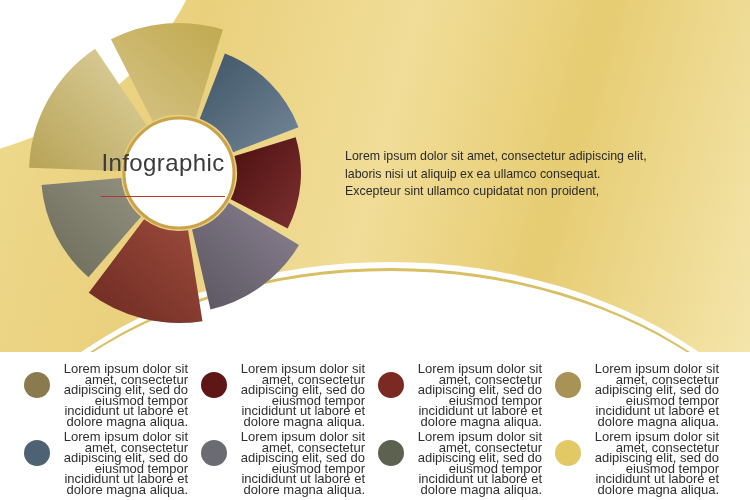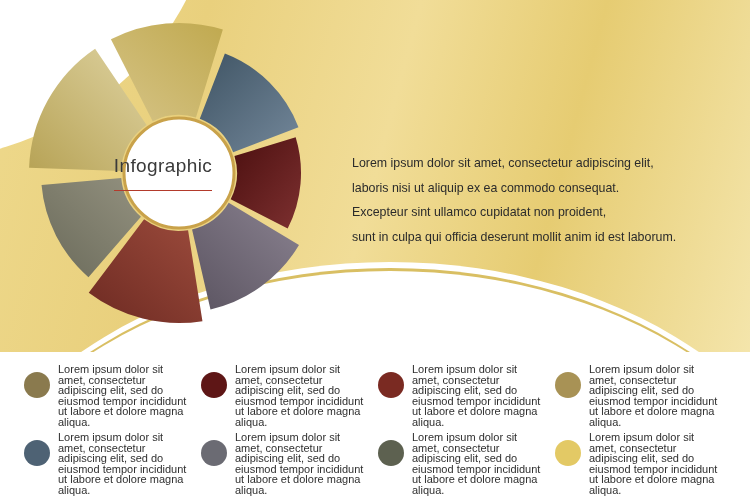--- a/index.html
+++ b/index.html
@@ -84,37 +84,37 @@
     left: 85px;
     top: 117px;
     width: 120px;
     height: 88px;
     display: flex;
     align-items: center;
     justify-content: center;
     pointer-events: none;
   }
   .donut-label {
-    font-size: 19px;
+    font-size: 24px;
     color: #3a3a3a;
     letter-spacing: .4px;
     text-align: center;
-    padding-bottom: 13px;
+    padding-bottom: 19px;
     border-bottom: 1px solid #b33a2b;
   }
 
   
   .para-block {
     position: absolute;
     left: 345px;
     top: 148px;
     width: 352px;
   }
   .para-block p {
-    margin: 7px;
+    margin: 0;
     font-size: 12.4px;
     line-height: 17.5px;
     color: #2b2b2b;
   }
 
   
   .legend {
     position: absolute;
     left: 24px;
     top: 364px;
@@ -131,24 +131,25 @@
     gap: 8px;
   }
   .legend-dot {
     flex: 0 0 auto;
     width: 26px;
     height: 26px;
     border-radius: 50%;
     margin-top: 8px;
   }
   .legend-text {
-    font-size: 11px;
+    font-size: 13px;
     line-height: 10.6px;
     color: #2f2f2f;
     width: 130px;
+    text-align: right;
   }
 </style>
 </head>
 <body>
 
 <div class="canvas">
 
   <div class="banner">
     <div class="banner-bg"></div>
     <div class="banner-white-top-left"></div>
@@ -201,23 +202,22 @@
       <circle cx="161" cy="161" r="56" fill="#ffffff"></circle>
       <circle cx="161" cy="161" r="55" fill="none" stroke="#c9a24a" stroke-width="3"></circle>
     </svg>
     <div class="donut-center">
       <div class="donut-label">Infographic</div>
     </div>
   </div>
 
   <div class="para-block">
     <p>Lorem ipsum dolor sit amet, consectetur adipiscing elit,</p>
-    <p>laboris nisi ut aliquip ex ea commodo consequat.</p>
+    <p>laboris nisi ut aliquip ex ea ullamco consequat.</p>
     <p>Excepteur sint ullamco cupidatat non proident,</p>
-    <p>sunt in culpa qui officia deserunt mollit anim id est laborum.</p>
   </div>
 
   <div class="legend" id="legend">
       <div class="legend-item">
         <span class="legend-dot" style="background: rgb(138, 122, 78);"></span>
         <span class="legend-text">Lorem ipsum dolor sit amet, consectetur adipiscing elit, sed do eiusmod tempor incididunt ut labore et dolore magna aliqua.</span>
       </div>
       <div class="legend-item">
         <span class="legend-dot" style="background: rgb(94, 22, 22);"></span>
         <span class="legend-text">Lorem ipsum dolor sit amet, consectetur adipiscing elit, sed do eiusmod tempor incididunt ut labore et dolore magna aliqua.</span>

